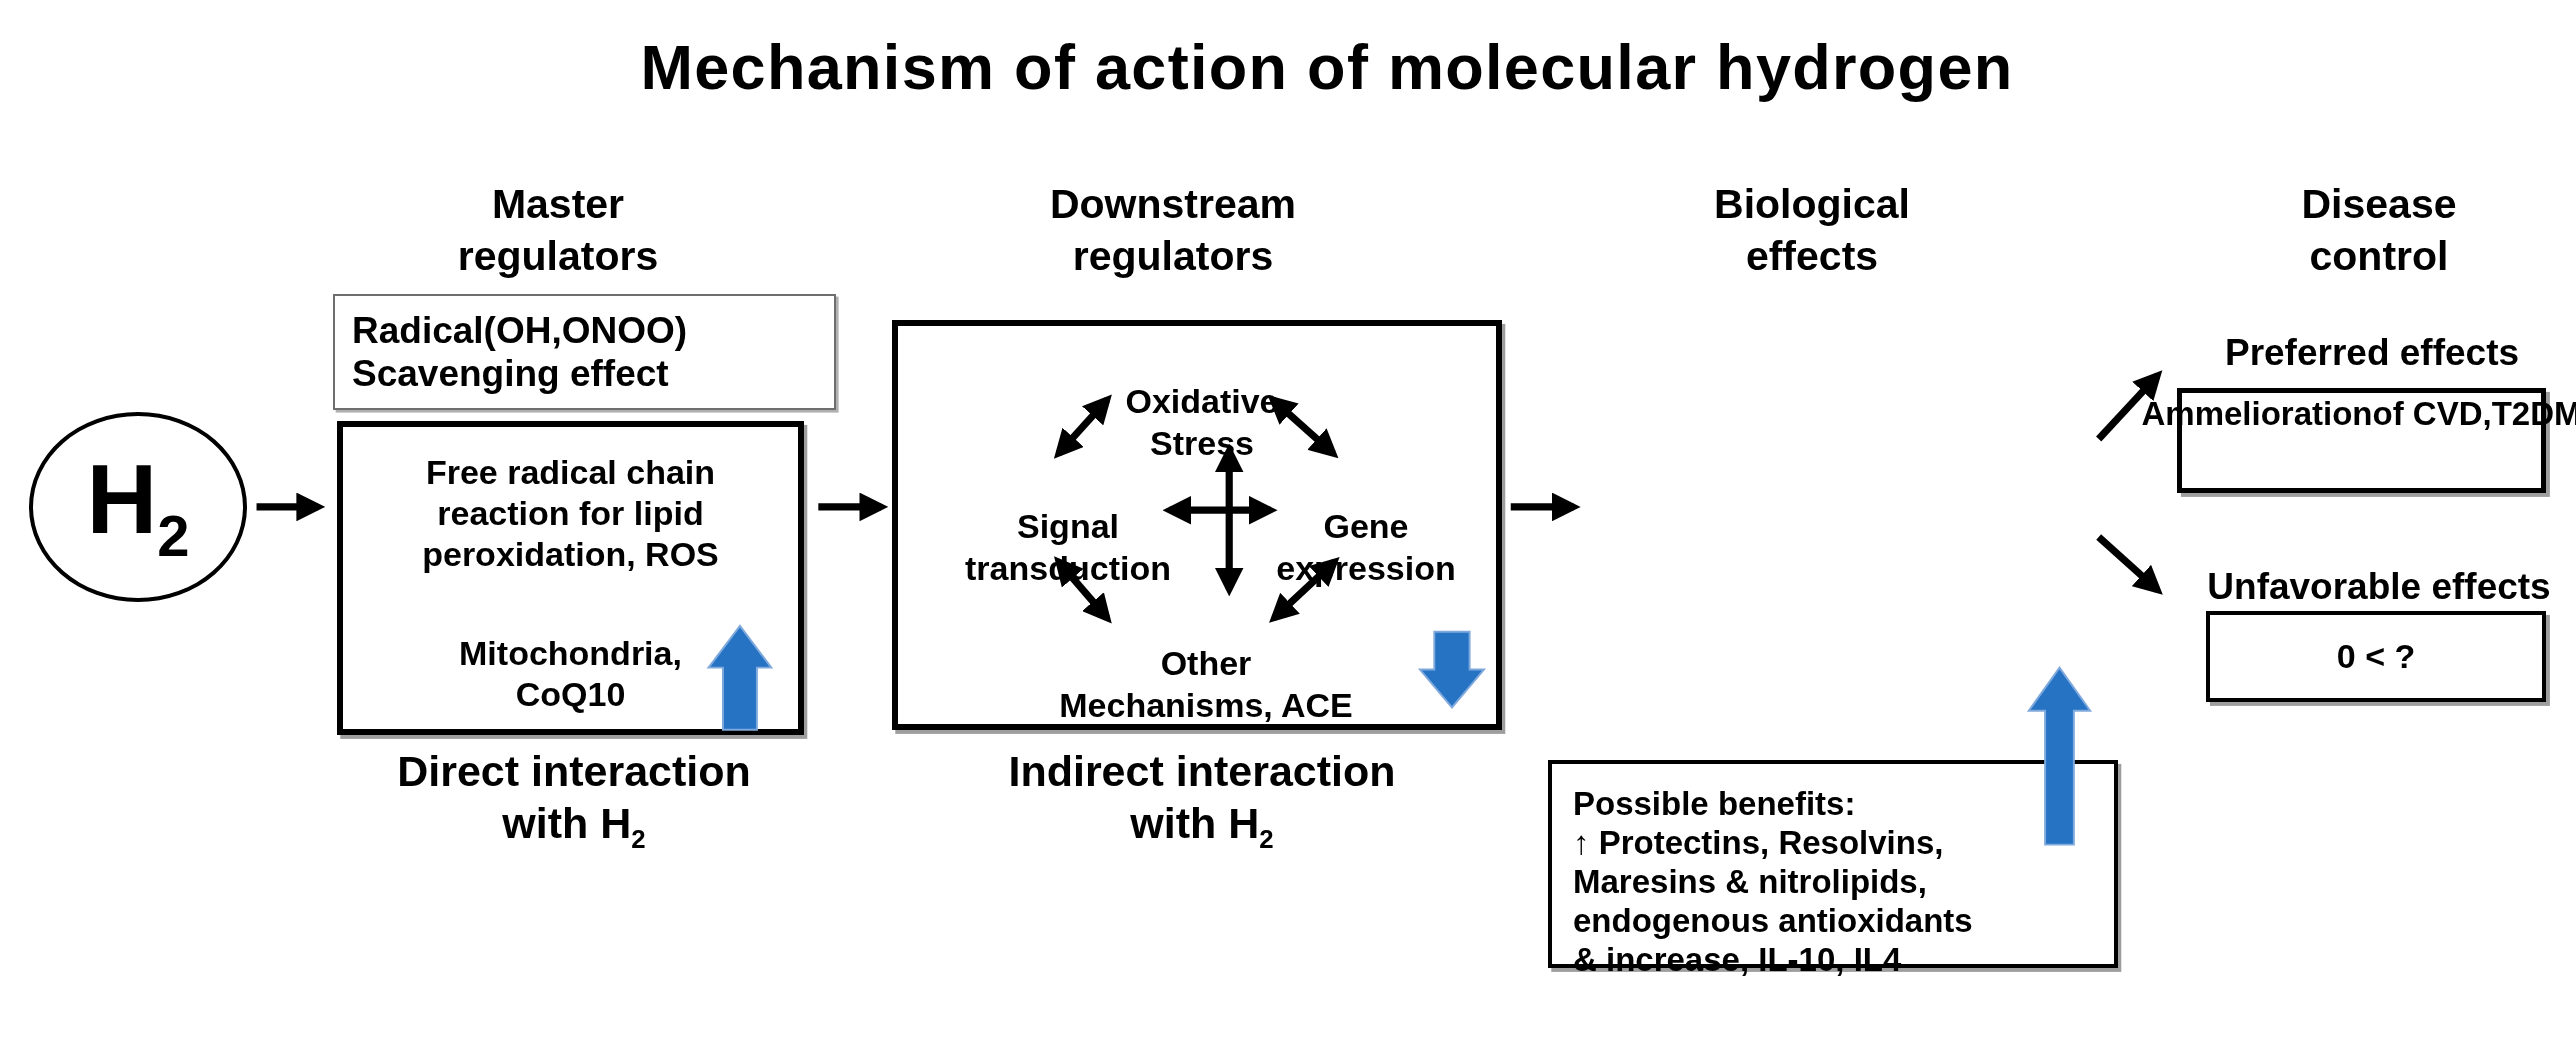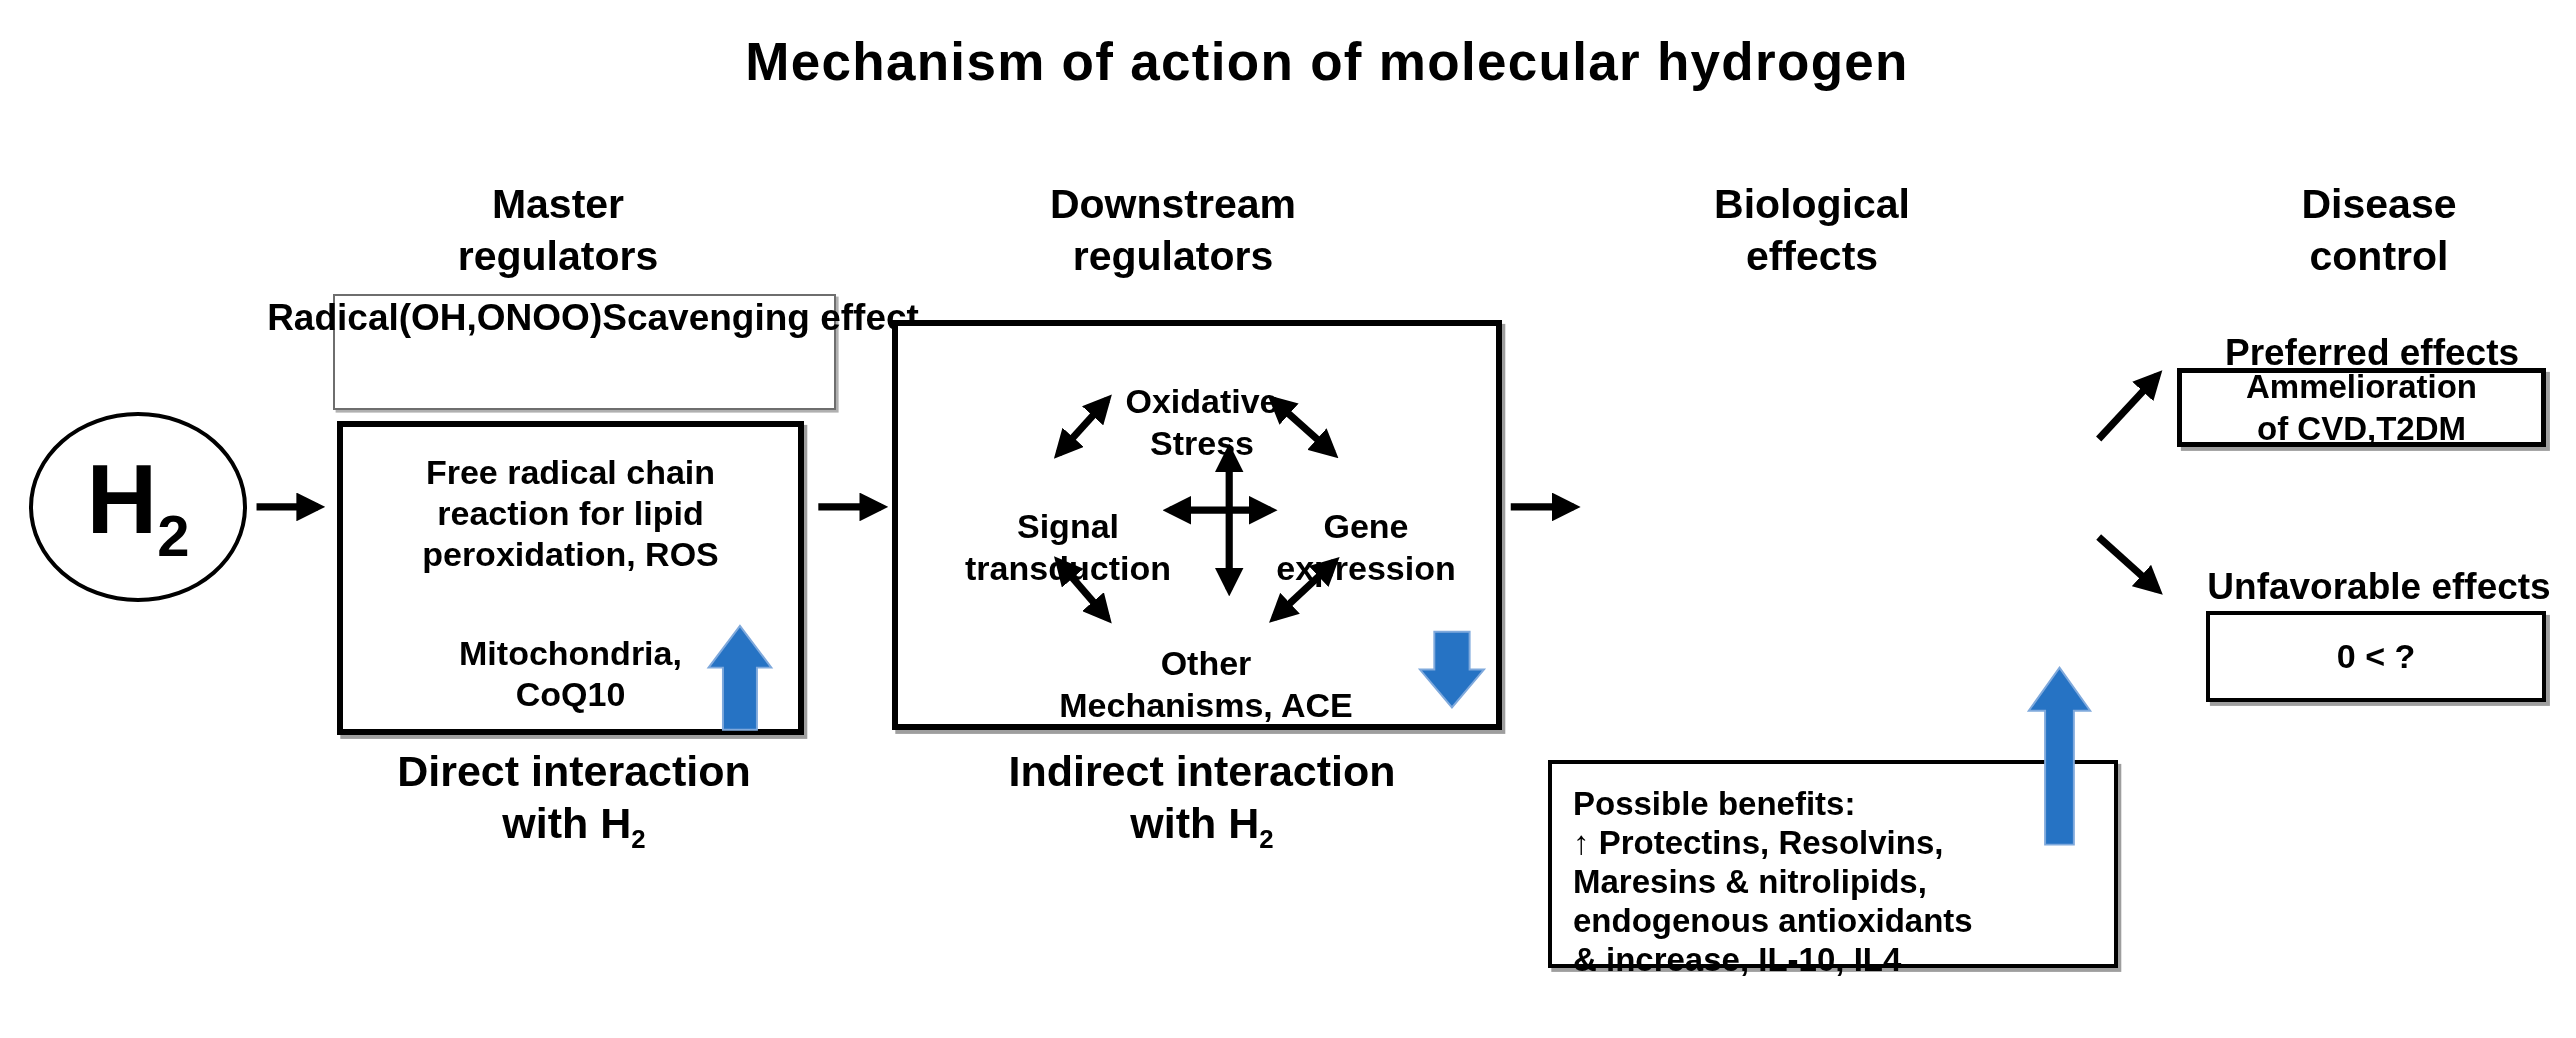--- a/index.html
+++ b/index.html
@@ -10,21 +10,21 @@
     font-family:"Liberation Sans", sans-serif;
     font-weight:700;
     color:#000;
     overflow:hidden;
   }
   .abs{position:absolute;}
   .cx{transform:translateX(-50%);text-align:center;}
 
   .title{
     top:31px;left:1327px;
-    font-size:53px;letter-spacing:1.3px;white-space:nowrap;
+    font-size:63px;letter-spacing:1.3px;white-space:nowrap;
   }
   .colhead{
     top:178px;font-size:41px;line-height:52px;white-space:nowrap;
   }
 
   
   .h2circle{
     left:29px;top:412px;width:218px;height:190px;
     border:4.6px solid #000;border-radius:50%;
     display:flex;align-items:center;justify-content:center;
@@ -32,21 +32,21 @@
   }
   .h2circle .sym{font-size:98px;line-height:1;}
   .h2circle sub{font-size:58px;line-height:1;vertical-align:-23px;}
 
   
   .box{box-sizing:border-box;background:#fff;}
   .scavbox{
     left:333px;top:294px;width:503px;height:116px;
     border:2.6px solid #6e6e6e;
     box-shadow:2.6px 2.6px 0 #b0b0b0;
-    display:flex;flex-direction:row;justify-content:center;
+    display:flex;flex-direction:column;justify-content:center;
     padding-left:17px;font-size:37px;line-height:43px;white-space:nowrap;
   }
   .masterbox{
     left:337px;top:421px;width:467px;height:314px;
     border:6.5px solid #000;
     box-shadow:3.3px 3.9px 0 #9e9e9e;
     text-align:center;font-size:34px;line-height:41px;
   }
   .masterbox .blk1{margin-top:25px;}
   .masterbox .blk2{margin-top:58px;}
@@ -69,24 +69,24 @@
 
   .benefitsbox{
     left:1548px;top:760px;width:570px;height:208px;
     border:4.6px solid #000;
     box-shadow:3.3px 3.9px 0 #9e9e9e;
     padding:19.6px 0 0 21px;font-size:33px;line-height:39px;
     white-space:nowrap;
   }
 
   .amelbox{
-    left:2177px;top:368px;width:369px;height:79px;
+    left:2177px;top:388px;width:369px;height:105px;
     border:5.2px solid #000;
     box-shadow:3.9px 3.9px 0 #9e9e9e;
-    display:flex;flex-direction:column;justify-content:center;
+    display:flex;flex-direction:row;justify-content:center;
     text-align:center;font-size:33px;line-height:42px;white-space:nowrap;
   }
   .unkbox{
     left:2206px;top:611px;width:340px;height:91px;
     border:4.6px solid #000;
     box-shadow:3.9px 3.9px 0 #9e9e9e;
     display:flex;align-items:center;justify-content:center;
     font-size:34px;
   }
 

